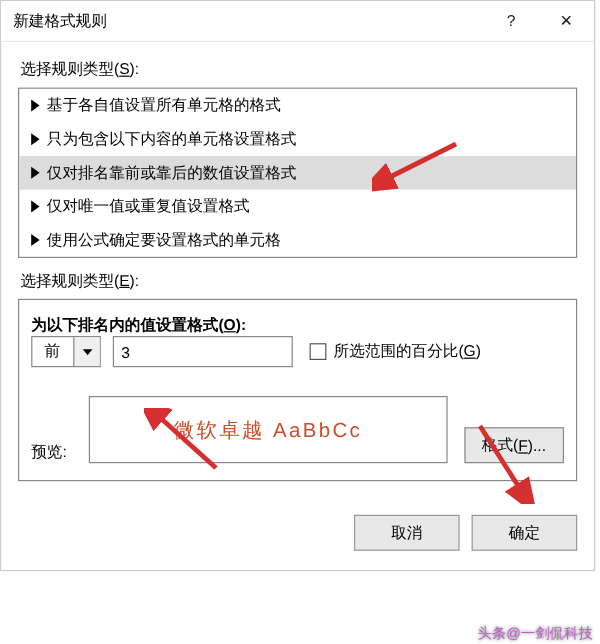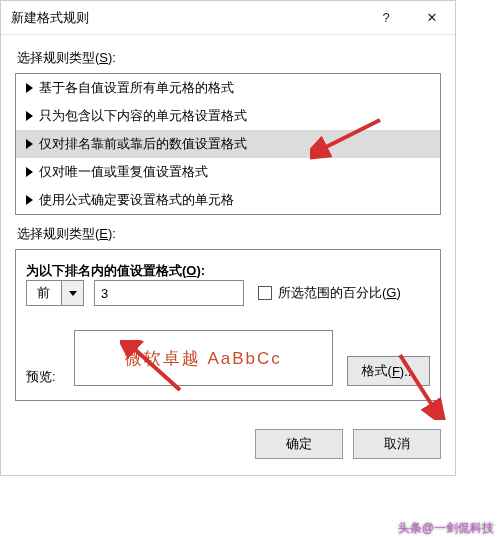--- a/index.html
+++ b/index.html
@@ -1,17 +1,17 @@
 <!DOCTYPE html>
 <html><head>
 <meta charset="utf-8">
 <style>
 *{box-sizing:border-box;margin:0;padding:0;font-family:"Microsoft YaHei","SimSun",sans-serif;font-size:13px}
 body{background:#fff;width:500px;height:537px;position:relative;overflow:hidden}
-.dialog{width:456px;border:1px solid #ccc;background:#fff}
+.dialog{width:496px;border:1px solid #ccc;background:#fff}
 .titlebar{display:flex;align-items:center;height:34px;padding:0 0 0 10px;border-bottom:1px solid #e8e8e8;background:#fff}
 .titlebar .title{flex:1;font-size:13px}
 .titlebar .tbtn{width:46px;height:34px;display:flex;align-items:center;justify-content:center;color:#222}
 .content{padding:10px 14px 14px 14px}
 .section-label{margin:4px 0 6px 2px}
 .underline{text-decoration:underline}
 .rule-list{border:1px solid #888;background:#fff}
 .rule-item{padding:5px 8px 5px 10px;display:flex;align-items:center;gap:6px;cursor:default}
 .rule-item.selected{background:#dcdcdc}
 .triangle{width:0;height:0;border-top:5px solid transparent;border-bottom:5px solid transparent;border-left:7px solid #000;flex-shrink:0}
@@ -113,22 +113,22 @@
           <span>格式(</span>
             <span class="underline">F</span>
             <span>)...</span>
         </button>
       </div>
     </div>
 
   </div>
 
   <div class="footer">
+    <button class="btn">取消</button>
     <button class="btn">确定</button>
-    <button class="btn">取消</button>
   </div>
 </div>
 
 <svg class="arrow-svg" style="left:310px;top:110px" width="80" height="50">
     <defs>
       <marker id="ah1" markerWidth="10" markerHeight="10" refX="2" refY="3" orient="auto">
         <path d="M0,0 L0,6 L8,3 z" fill="#d62f2f"></path>
       </marker>
     </defs>
     <line x1="70" y1="10" x2="10" y2="40" stroke="#d62f2f" stroke-width="4" marker-end="url(#ah1)"></line>

